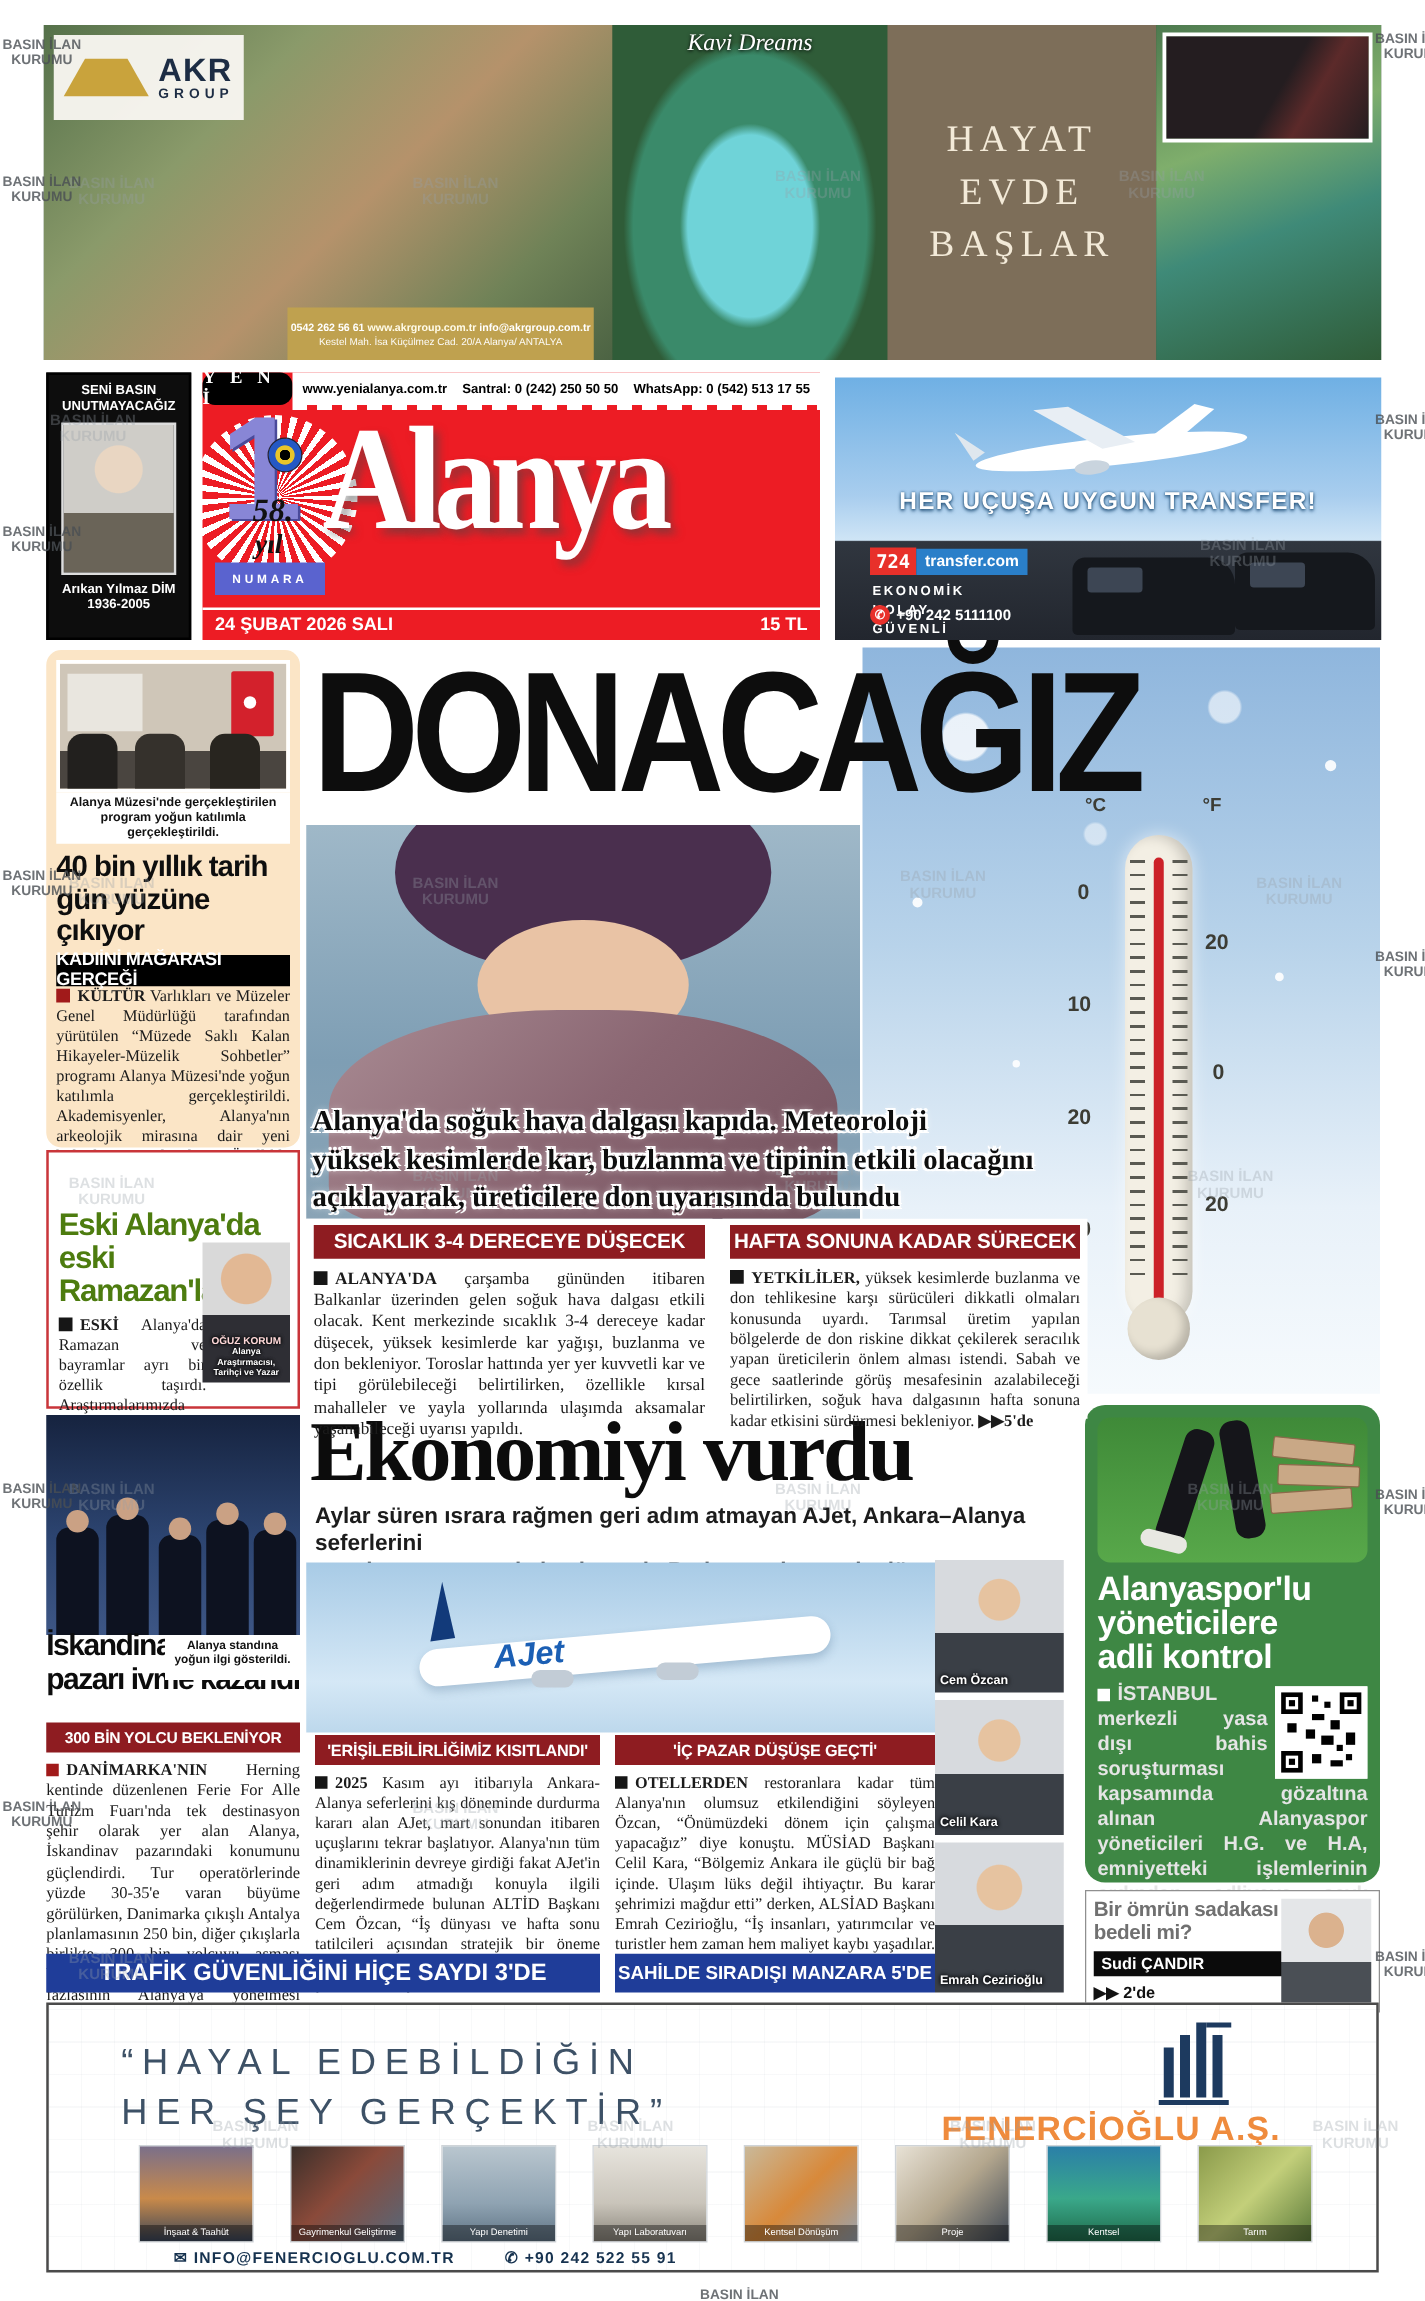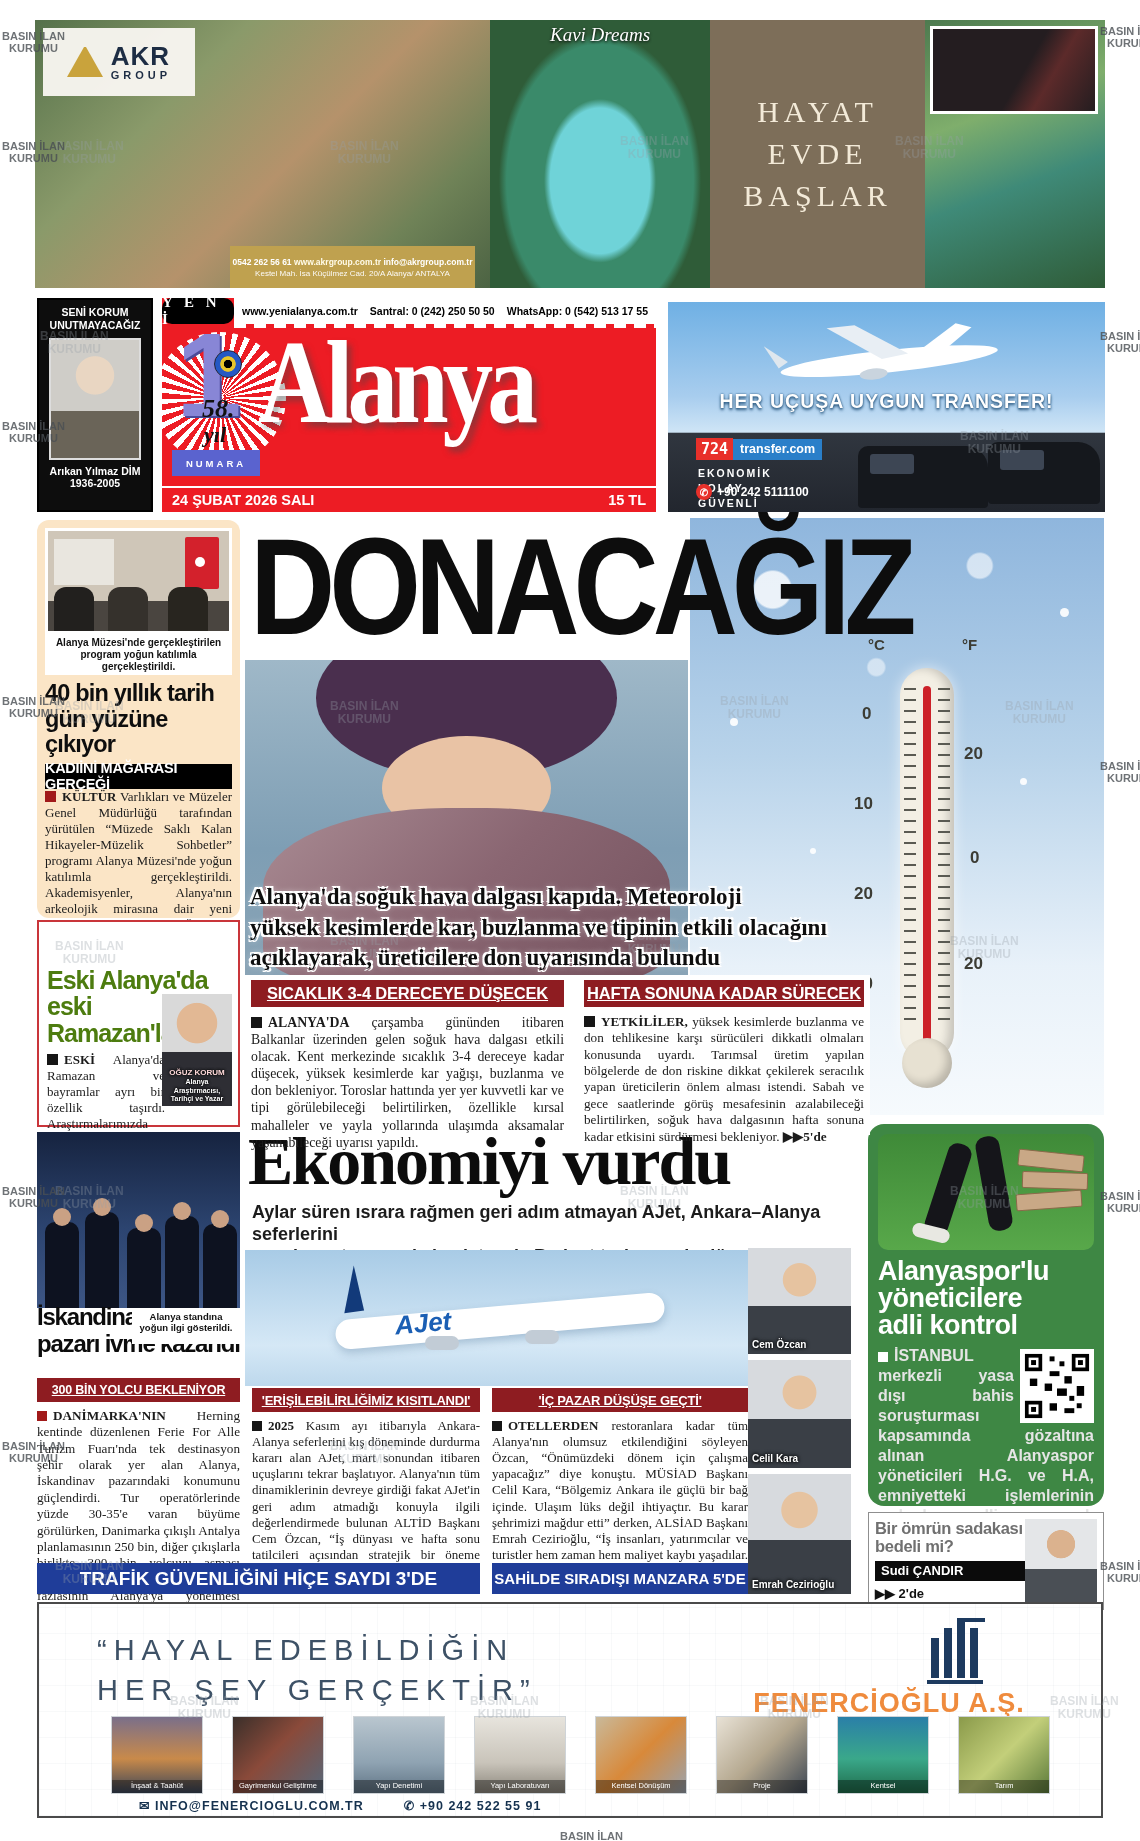--- a/index.html
+++ b/index.html
@@ -2,32 +2,32 @@
 <html><head>
 <meta charset="utf-8">
 <style>
   html,body{margin:0;padding:0;background:#fff;}
   #page{position:relative;width:1140px;height:1841px;background:#fff;overflow:hidden;
         font-family:"Liberation Sans",sans-serif;color:#111;}
   .abs{position:absolute;}
   .photo{overflow:hidden;}
   .body-text{font-family:"Liberation Serif",serif;text-align:justify;color:#1b1b1b;line-height:1.24;}
   .sq{display:inline-block;width:11px;height:11px;margin-right:6px;vertical-align:-1px;}
-  .kicker{background:#8e1c21;color:#fff;font-weight:700;display:flex;align-items:center;justify-content:center;letter-spacing:-0.2px;text-decoration:underline;}
+  .kicker{background:#8e1c21;color:#fff;font-weight:700;display:flex;align-items:center;justify-content:center;letter-spacing:-0.2px;}
   .teaser{background:#1f3d99;color:#fff;font-weight:700;display:flex;align-items:center;justify-content:center;}
   .more{font-weight:700;font-family:"Liberation Serif",serif;}
   .caption{background:#fff;color:#111;font-weight:700;text-align:center;line-height:1.18;}
   .wm{position:absolute;color:#98a0a8;opacity:.32;font-size:12px;font-weight:700;text-align:center;line-height:1.1;pointer-events:none;white-space:nowrap;}
   .wm.dark{color:#4a4f54;opacity:.8;font-size:11px;}
   
   .topad{left:35px;top:20px;width:1070px;height:268px;background:#3f5a3a;}
   .ta-left{position:absolute;left:0;top:0;width:455px;height:268px;
      background:linear-gradient(135deg,#55714a 0%,#8a9a6a 30%,#b5926b 55%,#6f8257 80%,#4c6343 100%);}
   .akr-panel{position:absolute;left:8px;top:8px;width:152px;height:68px;background:rgba(248,246,240,.96);
-     display:flex;align-items:center;gap:8px;padding:4px 24px;box-sizing:border-box;}
+     display:flex;align-items:center;gap:8px;padding:4px 8px;box-sizing:border-box;}
   .akr-tri{width:34px;height:0;border-left:17px solid transparent;border-right:17px solid transparent;border-bottom:30px solid #c9a33c;}
   .akr-brand{font-size:26px;font-weight:700;color:#1d2d44;letter-spacing:1px;line-height:1;}
   .akr-sub{font-size:11px;font-weight:700;color:#1d2d44;letter-spacing:4px;}
   .ta-pool{position:absolute;left:455px;top:0;width:220px;height:268px;
      background:radial-gradient(ellipse at 50% 60%,#6fd3d8 0 32%,#3a8a6a 36% 60%,#2f5c38 65% 100%);}
   .kavi{position:absolute;left:0;top:4px;width:100%;text-align:center;color:#fff;font-family:"Liberation Serif",serif;
      font-style:italic;font-size:19px;text-shadow:0 1px 3px #000;}
   .ta-brown{position:absolute;left:675px;top:0;width:215px;height:268px;background:#7d6e59;display:flex;flex-direction:column;
      align-items:center;justify-content:center;gap:8px;color:#f3ead8;font-family:"Liberation Serif",serif;
      font-size:30px;letter-spacing:5px;}
@@ -232,21 +232,21 @@
         <span>0542 262 56 61</span>
         <b>www.akrgroup.com.tr</b>
         <span>info@akrgroup.com.tr</span>
       </div>
       <div class="ta-g2">Kestel Mah. İsa Küçülmez Cad. 20/A Alanya/ ANTALYA</div>
     </div>
   </div>
 
   <div class="abs obit">
     <div class="obit-t">
-      <div>SENİ KORUM</div>
+      <div>SENİ BASIN</div>
         <div>UNUTMAYACAĞIZ</div>
     </div>
     <div class="obit-photo"></div>
     <div class="obit-n">Arıkan Yılmaz DİM</div>
     <div class="obit-n">1936-2005</div>
   </div>
 
   <div class="abs mast">
     <div class="mast-top">
       <div class="yeni">Y E N İ</div>

